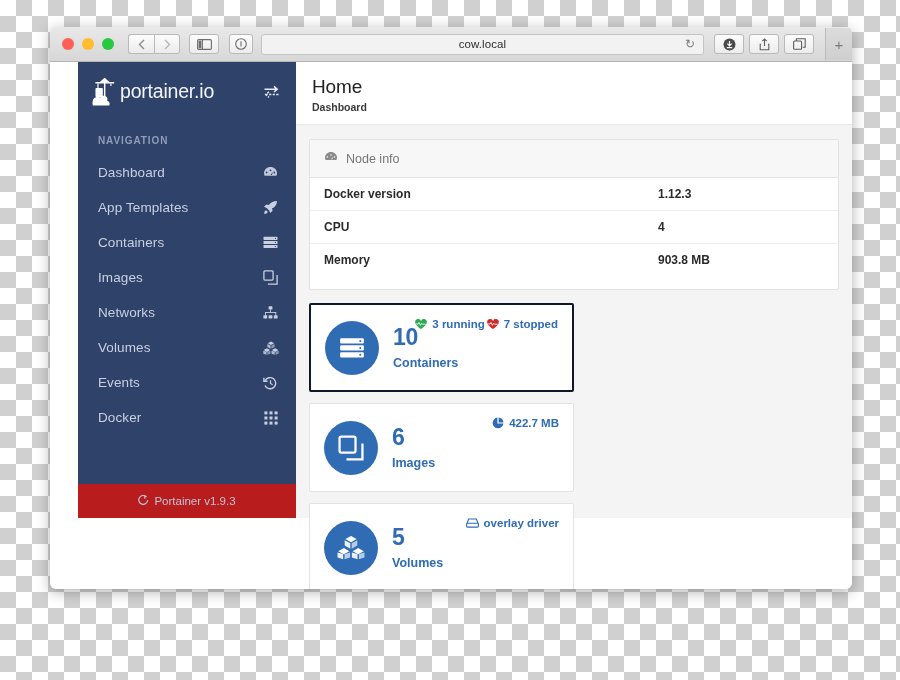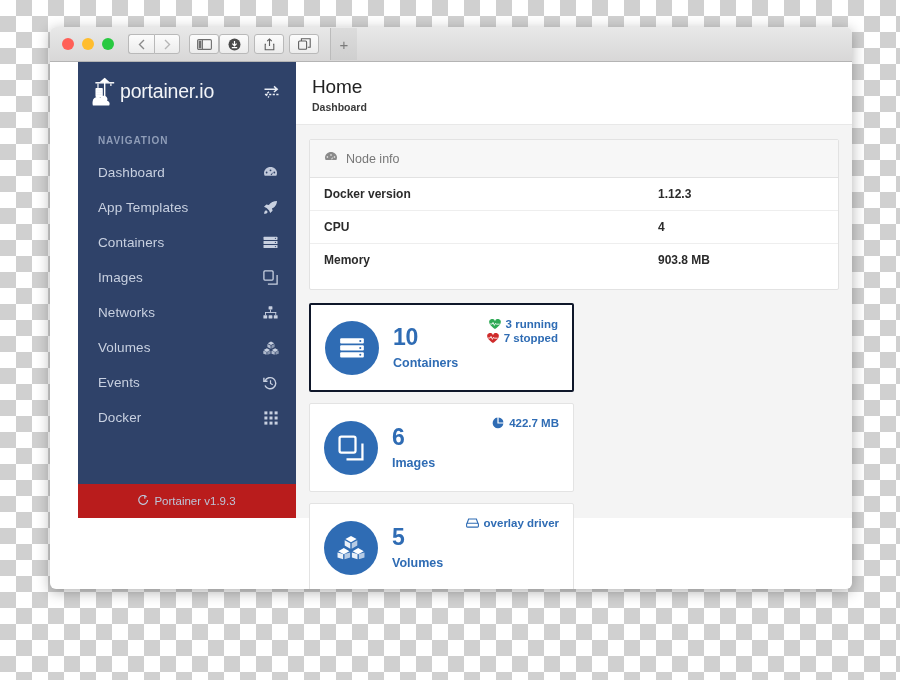--- a/index.html
+++ b/index.html
@@ -309,21 +309,21 @@
     font-size: 12.5px;
     color: #2f6cb4;
     font-weight: 700;
     margin-top: 7px;
   }
   .card-side {
     position: absolute;
     right: 14px;
     top: 13px;
     display: flex;
-    flex-direction: column;
+    flex-direction: row;
     align-items: flex-end;
     gap: 2px;
   }
   .card-side-row {
     display: flex;
     align-items: center;
     gap: 5px;
     font-size: 11.5px;
     color: #2f6cb4;
     font-weight: 700;
@@ -363,20 +363,32 @@
     <div class="tb-gap"></div>
 
     <div class="tb-btn" style="min-width:30px">
       <svg width="15" height="11" viewBox="0 0 15 11" fill="none" stroke="#6e6e6e" stroke-width="1.1">
         <rect x="0.6" y="0.6" width="13.8" height="9.8" rx="1.2"></rect>
         <line x1="5.4" y1="0.6" x2="5.4" y2="10.4"></line>
         <rect x="1.6" y="1.7" width="2.8" height="7.6" fill="#6e6e6e" stroke="none"></rect>
       </svg>
     </div>
 
+    <div class="addr-wrap">
+      <div class="reader-btn">
+        <svg width="12" height="12" viewBox="0 0 12 12" fill="none" stroke="#6e6e6e" stroke-width="1.1">
+          <circle cx="6" cy="6" r="5.3"></circle>
+            <line x1="6" y1="3.2" x2="6" y2="8.6"></line>
+        </svg>
+      </div>
+      <div class="addr-bar">
+        <span class="addr-text">cow.local</span>
+        <span class="reload">↻</span>
+      </div>
+    </div>
 
     <div class="right-btns">
       <div class="tb-btn" style="min-width:30px">
         <svg width="13" height="13" viewBox="0 0 13 13">
           <circle cx="6.5" cy="6.5" r="6" fill="#4a4a4a"></circle>
           <path d="M6.5 3v4.2M4.4 5.6l2.1 2.2 2.1-2.2M3.8 9.6h5.4" stroke="#fff" stroke-width="1.2" fill="none"></path>
         </svg>
       </div>
       <div class="tb-btn" style="min-width:30px">
         <svg width="11" height="13" viewBox="0 0 11 13" fill="none" stroke="#5e5e5e" stroke-width="1.1">

